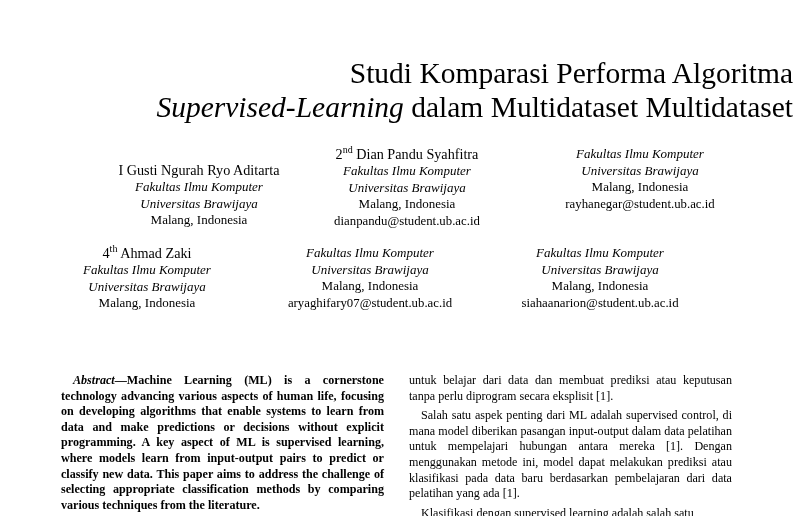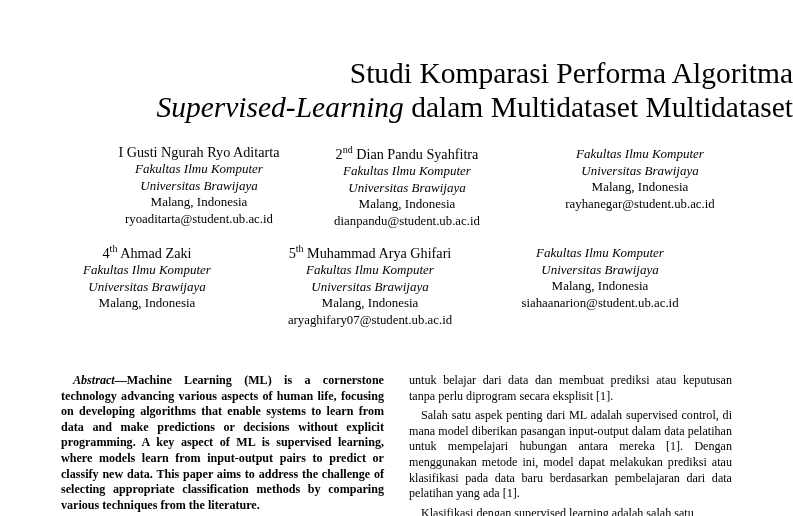--- a/index.html
+++ b/index.html
@@ -20,26 +20,25 @@
     .col p.noindent { text-indent:0; }
     .col .abs-label { font-style:italic; }
   </style>
 </head>
 <body>
 
 <div>
   <div class="title l1">Studi Komparasi Performa Algoritma</div>
   <div class="title l2"><i>Supervised-Learning</i><span> dalam Multidataset Multidataset</span></div>
 
-  <div class="author" style="left:96px; width:206px; top:144px;font-family:Liberation Serif, serif;">
+  <div class="author" style="left:96px; width:206px; top:162px;font-family:Liberation Serif, serif;">
     <div class="name"><span></span><sup></sup><span>I Gusti Ngurah Ryo Aditarta</span></div>
     <div class="aff">Fakultas Ilmu Komputer</div>
     <div class="aff">Universitas Brawijaya</div>
     <div>Malang, Indonesia</div>
-    <div class="email">ryoaditarta@student.ub.ac.id</div>
   </div>
   <div class="author" style="left:322px; width:170px; top:146px;">
     <div class="name"><span>2</span><sup>nd</sup><span> Dian Pandu Syahfitra</span></div>
     <div class="aff">Fakultas Ilmu Komputer</div>
     <div class="aff">Universitas Brawijaya</div>
     <div>Malang, Indonesia</div>
     <div class="email">dianpandu@student.ub.ac.id</div>
   </div>
   <div class="author" style="left:530px; width:220px; top:146px;">
     <div class="aff">Fakultas Ilmu Komputer</div>
@@ -48,21 +47,20 @@
     <div class="email">rayhanegar@student.ub.ac.id</div>
   </div>
 
   <div class="author" style="left:52px; width:190px; top:245px;">
     <div class="name"><span>4</span><sup>th</sup><span> Ahmad Zaki</span></div>
     <div class="aff">Fakultas Ilmu Komputer</div>
     <div class="aff">Universitas Brawijaya</div>
     <div>Malang, Indonesia</div>
   </div>
   <div class="author" style="left:272px; width:196px; top:245px;">
-    <div class="name"><span>5</span><sup>th</sup><span> Muhammad Arya Ghifari</span></div>
     <div class="aff">Fakultas Ilmu Komputer</div>
     <div class="aff">Universitas Brawijaya</div>
     <div>Malang, Indonesia</div>
     <div class="email">aryaghifary07@student.ub.ac.id</div>
   </div>
   <div class="author" style="left:500px; width:200px; top:245px;">
     <div class="aff">Fakultas Ilmu Komputer</div>
     <div class="aff">Universitas Brawijaya</div>
     <div>Malang, Indonesia</div>
     <div class="email">siahaanarion@student.ub.ac.id</div>

